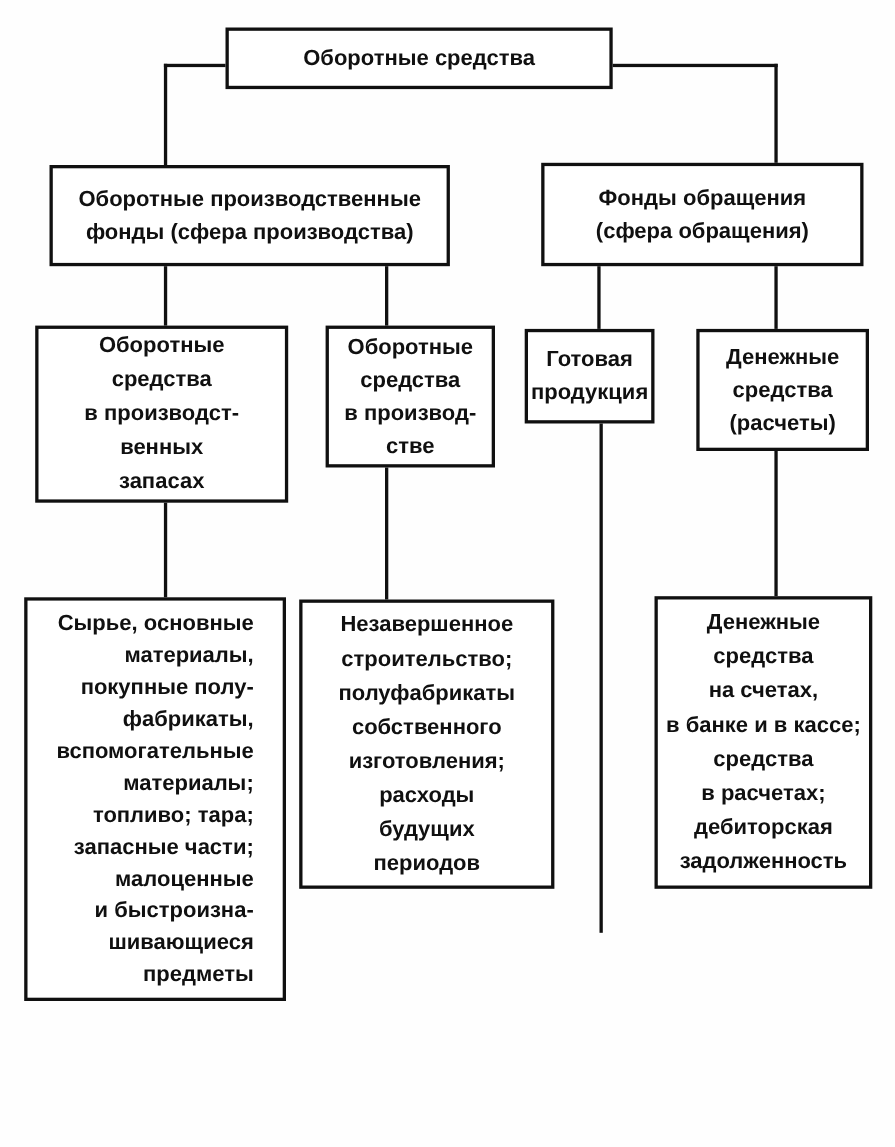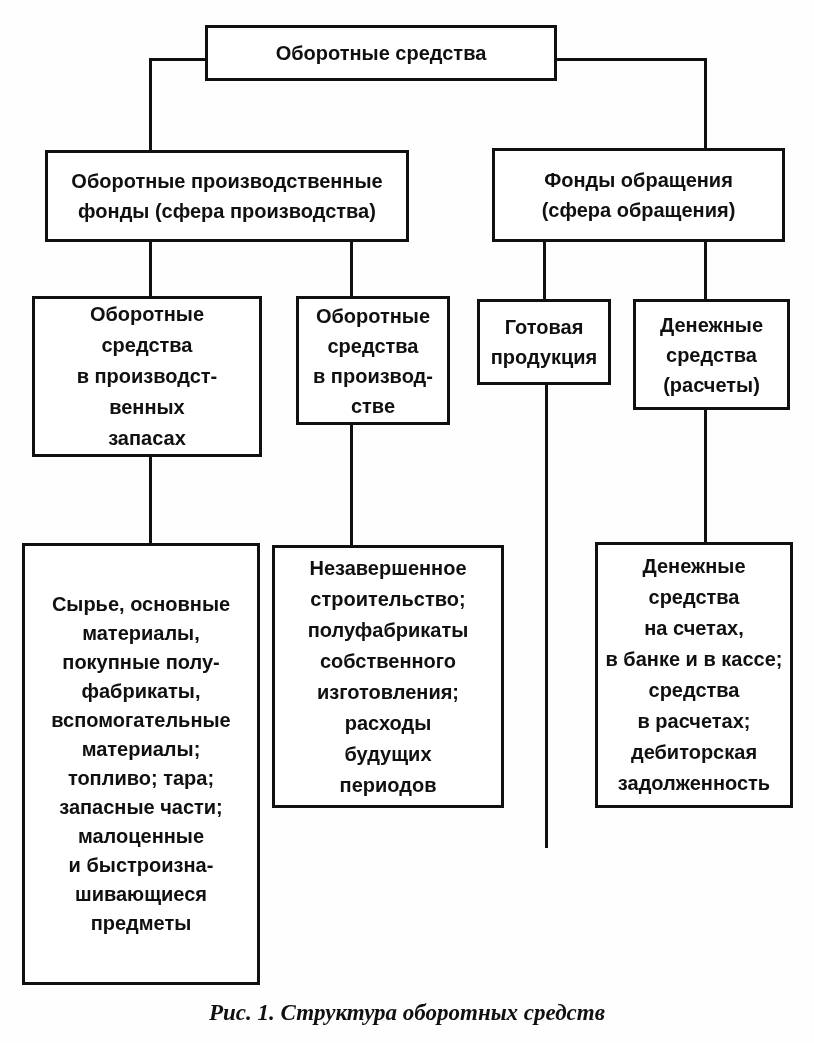--- a/index.html
+++ b/index.html
@@ -36,23 +36,23 @@
     position: absolute;
     background: #101010;
     z-index: 1;
   }
   
   #box-root        { left: 205px; top: 25px;  width: 352px; height: 56px; }
   #box-prod-funds  { left: 45px;  top: 150px; width: 364px; height: 92px; }
   #box-circ-funds  { left: 492px; top: 148px; width: 293px; height: 94px; }
   #box-inventory   { left: 32px;  top: 296px; width: 230px; height: 161px; line-height: 31px; }
   #box-inprod      { left: 296px; top: 296px; width: 154px; height: 129px; line-height: 30px; }
-  #box-finished    { left: 477px; top: 299px; width: 134px; height: 86px;  line-height: 30px; }
+  #box-finished    { left: 477px; top: 299px; width: 118px; height: 86px;  line-height: 30px; }
   #box-cash        { left: 633px; top: 299px; width: 157px; height: 111px; line-height: 30px; }
-  #box-raw         { left: 22px;  top: 543px; width: 238px; height: 442px; line-height: 29px; }
+  #box-raw         { left: 22px;  top: 543px; width: 238px; height: 367px; line-height: 29px; text-align: right; }
   #box-wip         { left: 272px; top: 545px; width: 232px; height: 263px; line-height: 31px; }
   #box-cashdetail  { left: 595px; top: 542px; width: 198px; height: 266px; line-height: 31px; }
   #box-warehouse   { left: 477px; top: 846px; width: 160px; height: 89px;  line-height: 31px; }
   
   #ln-root-left-h   { left: 149px; top: 58px;  width: 58px;  height: 3px; }
   #ln-root-left-v   { left: 149px; top: 58px;  width: 3px;   height: 94px; }
   #ln-root-right-h  { left: 555px; top: 58px;  width: 152px; height: 3px; }
   #ln-root-right-v  { left: 704px; top: 58px;  width: 3px;   height: 92px; }
   #ln-prod-a        { left: 149px; top: 240px; width: 3px;   height: 58px; }
   #ln-prod-b        { left: 350px; top: 240px; width: 3px;   height: 58px; }
@@ -138,15 +138,14 @@
 периодов</div>
   <div class="dbox" id="box-cashdetail">Денежные
 средства
 на счетах,
 в банке и в кассе;
 средства
 в расчетах;
 дебиторская
 задолженность</div>
 
-  <div id="caption">Рис. 1. Структура оборотных средств</div>
 
 </div>
 
 </body></html>

